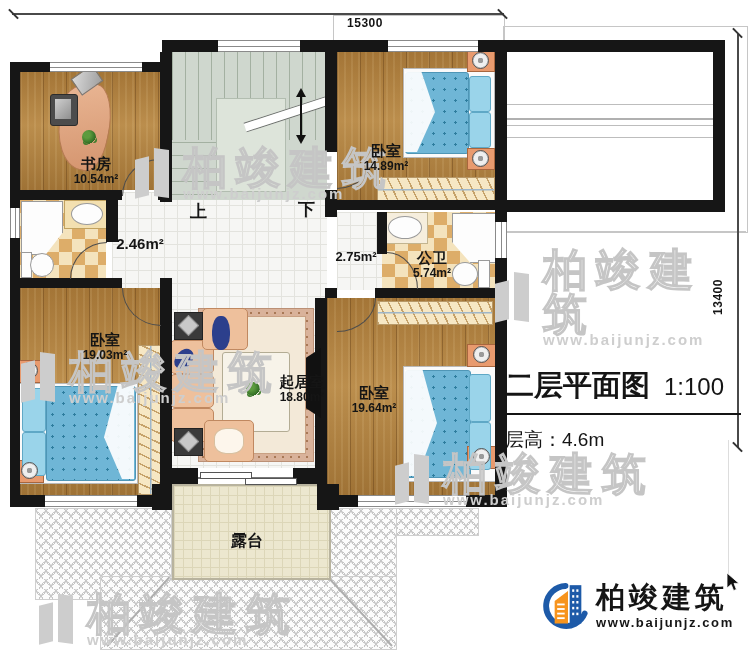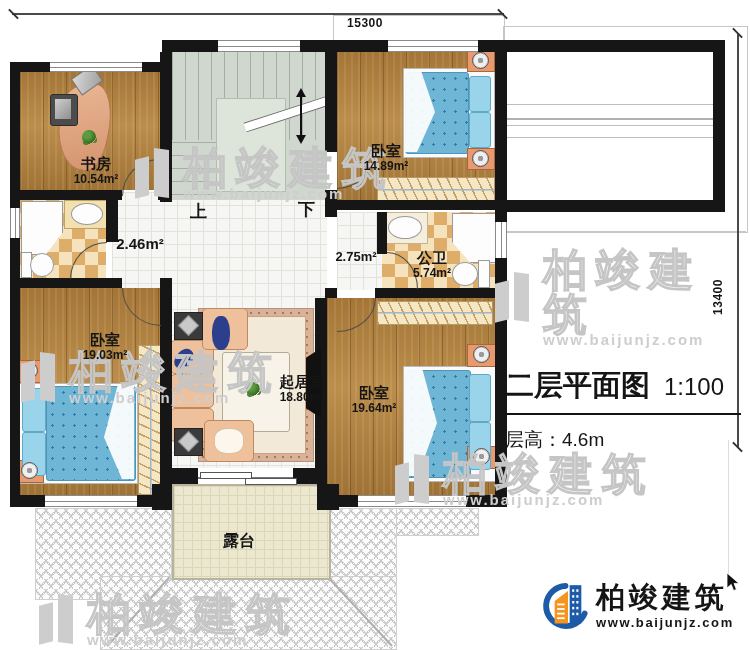--- a/index.html
+++ b/index.html
@@ -325,21 +325,21 @@
     <div class="ra">19.03m²</div>
   </div>
   <div class="rl" style="left:252px;top:374px;width:100px">
     <div class="rn">起居室</div>
     <div class="ra">18.80m²</div>
   </div>
   <div class="rl" style="left:322px;top:385px;width:104px">
     <div class="rn">卧室</div>
     <div class="ra">19.64m²</div>
   </div>
-  <div class="rl" style="left:204px;top:532px;width:70px">
+  <div class="rl" style="left:212px;top:532px;width:70px">
     <div class="rn" style="font-size:16px">露台</div>
   </div>
 
   <div id="titleblock">
     <div class="tb1">
       <span class="tbTitle">二层平面图</span>
       <span class="tbScale">1:100</span>
     </div>
     <div class="tb3">
       <span>层高：</span><span>4.6m</span>

